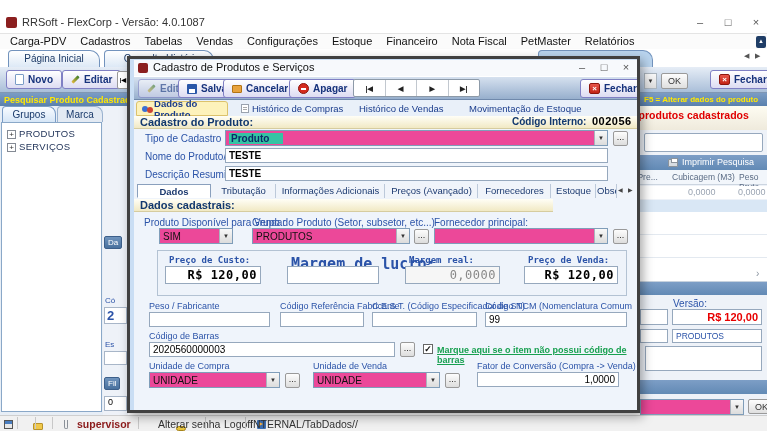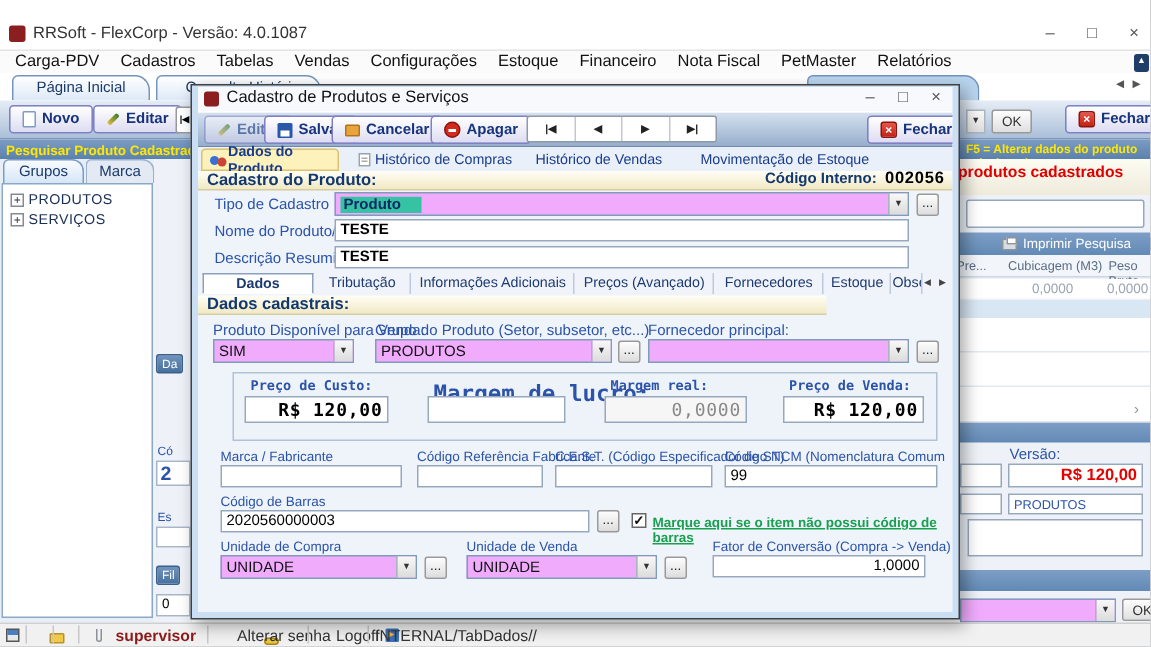--- a/index.html
+++ b/index.html
@@ -40,34 +40,34 @@
 .redtext{color:#e00000;font-weight:bold;font-size:10.5px}
 .bluebar{background:linear-gradient(#7d9ec6,#628ab5);color:#fff}
 .field{background:#fff;border:1px solid #96a8bd}
 .hdrtxt{font-size:8.5px;color:#5a6b84}
 .gval{font-size:9px;color:#9aa4b2}
 .nlbl{color:#2b53a8;font-size:10px}
 
 .statusbar{left:0;top:415px;width:767px;height:16px;background:#f1f1f1;border-top:1px solid #cfcfcf;font-size:10.5px;color:#333}
 .ssep{top:417px;width:1px;height:12px;background:#c8c8c8}
 
-.dialog{left:127px;top:56px;width:513px;height:357px;background:#cadef4;border:1px solid #404040;box-shadow:3px 4px 10px rgba(0,0,0,.35);padding:1px 4px 4px 4px}
+.dialog{left:127px;top:56px;width:513px;height:357px;background:#cadef4;border:3px solid #404040;box-shadow:3px 4px 10px rgba(0,0,0,.35);padding:1px 4px 4px 4px}
 .dlg-body{position:relative;width:503px;height:350px;background:#eff4fb;overflow:hidden}
 .dlg-titlebar{left:0;top:0;width:503px;height:16px;background:#f7f9fc;font-size:11px;color:#111}
 .dlg-toolbar{left:0;top:16px;width:503px;height:24px;background:linear-gradient(#d6e1ef,#97afcd);border-top:1px solid #fff;border-bottom:1px solid #7089ac}
 .navgrp{display:flex;height:18px;background:#fff;border:1px solid #8d9aa8;border-radius:2px;overflow:hidden}
 .navgrp span{flex:1;border-right:1px solid #c2c8cf;font-size:7px;color:#222;text-align:center;line-height:17px;font-weight:bold}
 .navgrp span:last-child{border-right:none}
 .dtabs{left:0;top:40px;width:503px;height:16px;background:#e9f0f9}
 .dtab{position:absolute;top:1px;height:15px;font-size:9.5px;color:#1a3c8c;display:flex;align-items:center;gap:3px;padding:0 5px}
 .dtab.sel{background:#fdf2bb;border:1px solid #dcc26c;border-radius:3px 3px 0 0;font-weight:bold}
 .secthdr{background:linear-gradient(#fffef6,#f1e9c4);border-bottom:1px solid #d6cc9f;font-weight:bold;color:#12386e;font-size:11px}
 .itabs .cell{position:absolute;top:0;height:14px;font-size:9.5px;color:#1c3a70;text-align:center;line-height:13px;border-right:1px solid #bcc9da}
 .itabs .cell.sel{background:#fff;border:1px solid #8aa0bd;border-bottom:1px solid #fff;font-weight:bold}
-.combo{display:flex;background:#f0abfc;border:1px solid #7f9db9;height:16px;font-size:10px;color:#111;align-items:center}
+.combo{display:flex;background:#ec4899;border:1px solid #7f9db9;height:16px;font-size:10px;color:#111;align-items:center}
 .combo .txt{flex:1;padding:0 3px;white-space:nowrap;overflow:hidden}
 .arr{width:13px;height:100%;background:linear-gradient(#f8f8f8,#dcdcdc);border-left:1px solid #aab4bd;font-size:6px;color:#333;display:flex;align-items:center;justify-content:center}
 .dots{width:15px;height:15px;background:linear-gradient(#fdfdfd,#ddd);border:1px solid #999;border-radius:2px;font-size:9px;line-height:10px;text-align:center;color:#222}
 .inp{background:#fff;border:1px solid #96a8bd;font-size:10px;padding:0 3px;color:#000;display:flex;align-items:center}
 .inp.b{font-weight:bold}
 .mono{font-family:"DejaVu Sans Mono","Liberation Mono",monospace;font-weight:bold;font-size:12px;letter-spacing:.5px;justify-content:flex-end}
 .mono.gray{color:#888;font-weight:normal}
 .grnchk{color:#18a050;font-size:9px;font-weight:bold;text-decoration:underline}
 .cbox{width:10px;height:10px;background:#fff;border:1px solid #666;font-size:9px;line-height:9px;text-align:center;color:#111;font-weight:bold}
 
@@ -325,21 +325,21 @@
         <div class="cell" style="left:463px;width:20px;overflow:hidden">Observações</div>
         <span class="abs" style="left:484px;top:2px;font-size:6px;color:#444">◀</span>
         <span class="abs" style="left:494px;top:2px;font-size:6px;color:#444">▶</span>
       </div>
 
       <div class="abs secthdr" style="left:0;top:139px;width:419px;height:13px">
         <span class="abs" style="left:6px;top:0">Dados cadastrais:</span>
       </div>
 
       <span class="abs nlbl" style="left:10px;top:157px">Produto Disponível para Venda:</span>
-      <div class="combo abs" style="left:10px;top:168px;width:94px">
+      <div class="combo abs" style="left:25px;top:168px;width:74px">
         <span class="txt">SIM</span>
         <span class="arr">▼</span>
       </div>
 
       <span class="abs nlbl" style="left:118px;top:157px">Grupo do Produto (Setor, subsetor, etc...)</span>
       <div class="combo abs" style="left:118px;top:168px;width:158px">
         <span class="txt">PRODUTOS</span>
         <span class="arr">▼</span>
       </div>
       <div class="dots abs" style="left:280px;top:169px">...</div>
@@ -354,21 +354,21 @@
       <div class="abs" style="left:23px;top:190px;width:470px;height:46px;border:1px solid #b3c2d3;background:#eef3fa"></div>
       <span class="abs nlbl" style="left:35px;top:195px;font-family:'DejaVu Sans Mono','Liberation Mono',monospace;font-size:9px;font-weight:bold">Preço de Custo:</span>
       <div class="inp mono abs" style="left:31px;top:206px;width:96px;height:18px">R$ 120,00</div>
       <span class="abs nlbl" style="left:157px;top:195px;font-family:'DejaVu Sans Mono','Liberation Mono',monospace;font-size:15px;font-weight:bold">Margem de lucro:</span>
       <div class="inp mono abs" style="left:153px;top:206px;width:92px;height:18px"></div>
       <span class="abs nlbl" style="left:275px;top:195px;font-family:'DejaVu Sans Mono','Liberation Mono',monospace;font-size:9px;font-weight:bold">Margem real:</span>
       <div class="inp mono gray abs" style="left:271px;top:206px;width:95px;height:18px;background:#f6f6f6">0,0000</div>
       <span class="abs nlbl" style="left:394px;top:195px;font-family:'DejaVu Sans Mono','Liberation Mono',monospace;font-size:9px;font-weight:bold">Preço de Venda:</span>
       <div class="inp mono abs" style="left:390px;top:206px;width:94px;height:18px">R$ 120,00</div>
 
-      <span class="abs nlbl" style="left:15px;top:241px;font-size:9px">Marca / Fabricante</span>
+      <span class="abs nlbl" style="left:15px;top:241px;font-size:9px">Peso / Fabricante</span>
       <div class="inp abs" style="left:15px;top:252px;width:121px;height:15px"></div>
       <span class="abs nlbl" style="left:146px;top:241px;font-size:9px">Código Referência Fabricante</span>
       <div class="inp abs" style="left:146px;top:252px;width:84px;height:15px"></div>
       <span class="abs nlbl" style="left:238px;top:241px;font-size:9px">C.E.S.T. (Código Especificador de ST)</span>
       <div class="inp abs" style="left:238px;top:252px;width:105px;height:15px"></div>
       <span class="abs nlbl" style="left:351px;top:241px;font-size:9px">Código NCM (Nomenclatura Comum do MERCOSUL)</span>
       <div class="inp abs" style="left:351px;top:252px;width:142px;height:15px">99</div>
 
       <span class="abs nlbl" style="left:15px;top:271px;font-size:9px">Código de Barras</span>
       <div class="inp abs" style="left:15px;top:282px;width:246px;height:15px">2020560000003</div>

